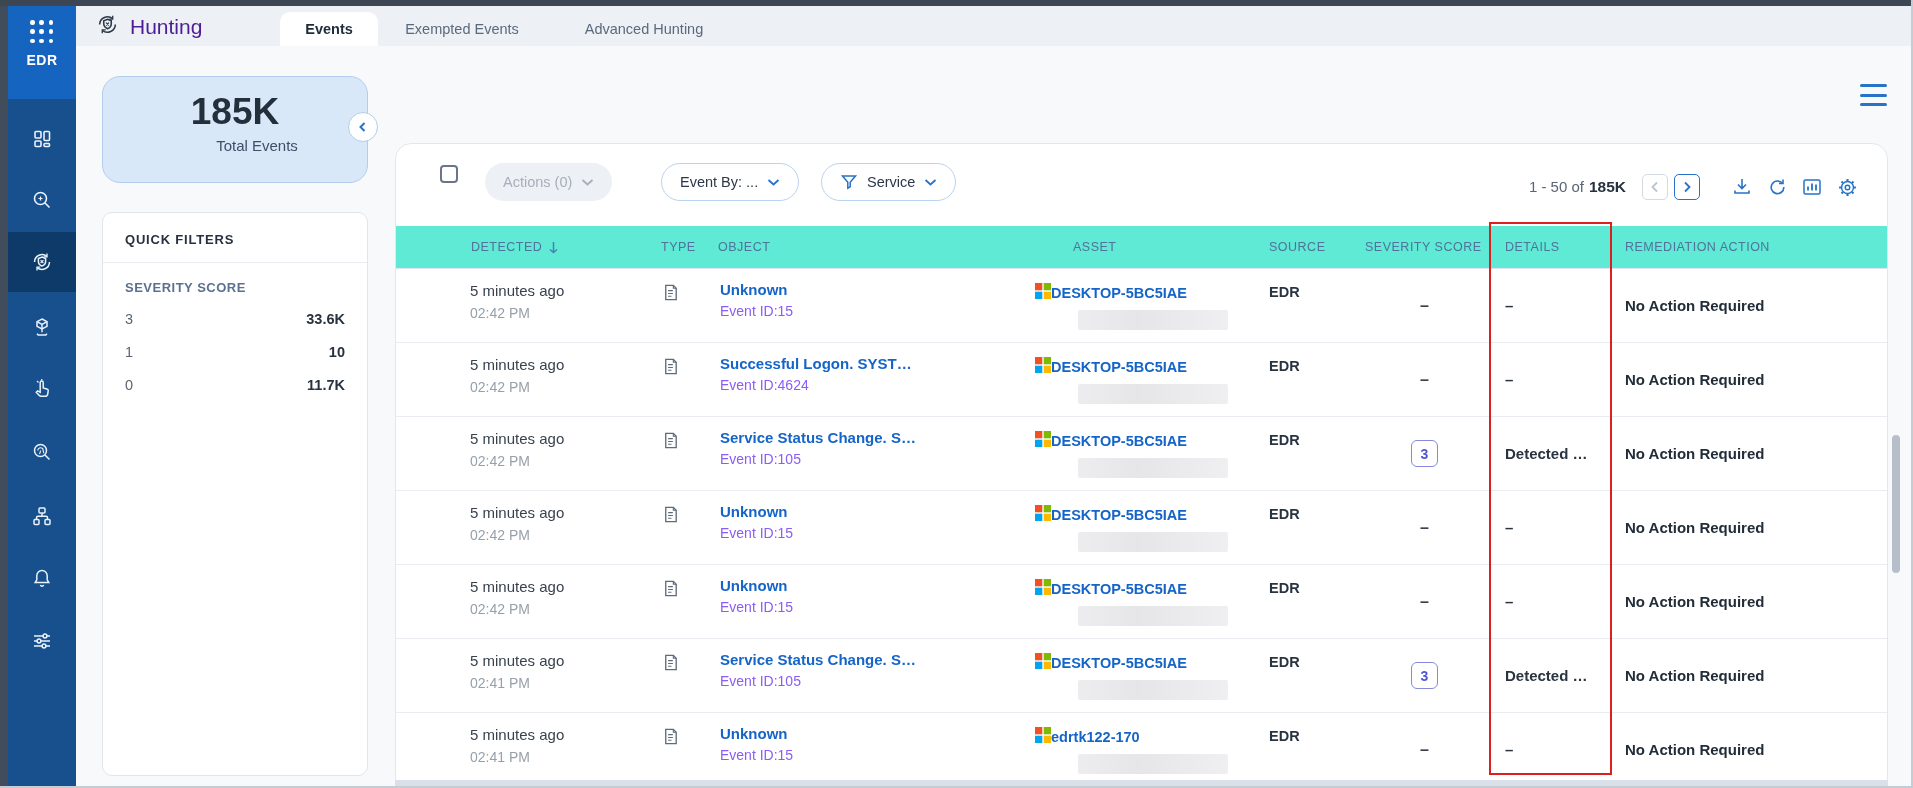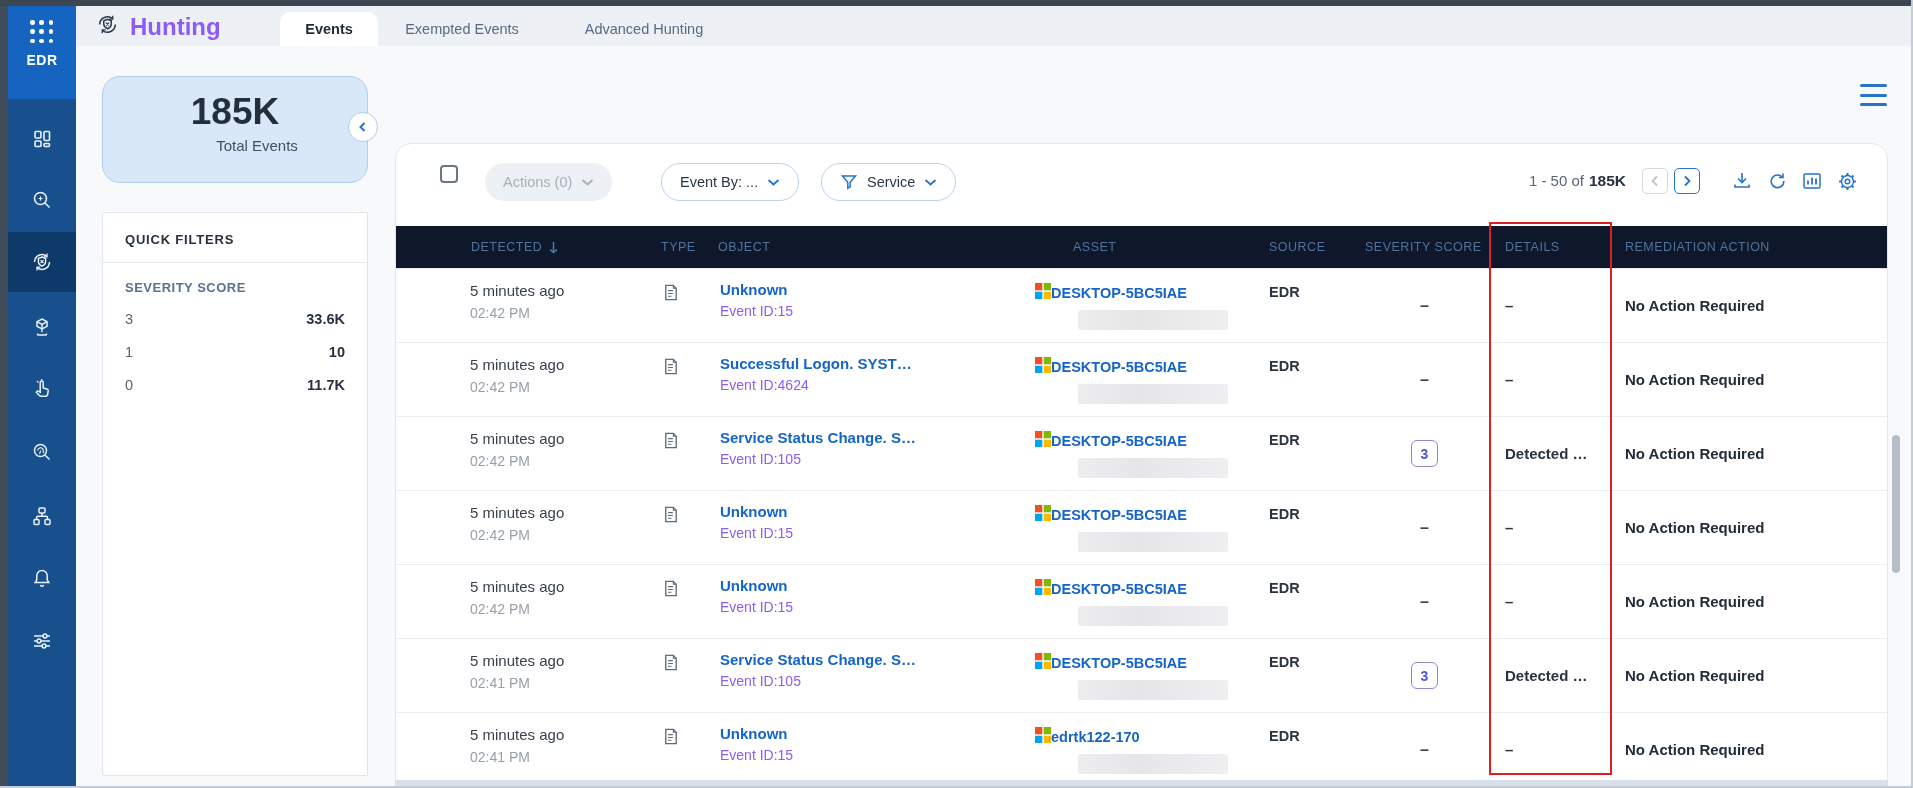--- a/index.html
+++ b/index.html
@@ -20,34 +20,34 @@
   .apps-icon{position:absolute;left:22px;top:20px;width:24px;height:24px;display:grid;grid-template-columns:repeat(3,1fr);gap:4px;cursor:pointer;}
   .apps-icon i{width:4.5px;height:4.5px;border-radius:50%;background:#fff;}
   .product-label{position:absolute;left:0;top:52px;width:68px;text-align:center;color:#fff;font-weight:bold;font-size:14px;letter-spacing:.5px;}
   .s-item{position:absolute;left:0;width:68px;height:48px;display:flex;align-items:center;justify-content:center;color:#eaf2fb;cursor:pointer;}
   .s-item.active{height:60px;background:#0d3a69;}
   .s-item svg{display:block;}
 
   
   .headerbar{position:absolute;left:76px;top:6px;width:1835px;height:40px;background:#edf1f6;z-index:5;}
   .title-wrap{position:absolute;left:95px;top:12px;display:flex;align-items:center;gap:10px;z-index:7;color:#222c38;}
-  .title-wrap h1{font-size:24px;font-weight:bold;color:#8b5cf6;}
+  .title-wrap h1{font-size:21px;font-weight:normal;color:#4c1d95;}
   .tab{position:absolute;top:12px;height:34px;display:flex;align-items:center;justify-content:center;font-size:14.5px;color:#5a6a7c;cursor:pointer;z-index:7;}
   .tab.active{left:280px;width:98px;background:#fff;border-radius:10px 10px 0 0;font-weight:bold;color:#1e2b3a;}
   .tab.t2{left:397px;width:130px;}
   .tab.t3{left:574px;width:140px;}
 
   
   .total-card{position:absolute;left:102px;top:76px;width:266px;height:107px;background:#d9e8f9;border:1px solid #b3cdec;border-radius:18px;text-align:center;z-index:4;}
   .total-value{margin-top:14px;font-size:37px;font-weight:bold;color:#242f3c;}
   .total-label{margin-top:4px;font-size:15px;color:#3e4f66;margin-left:44px;}
   .collapse-btn{position:absolute;left:348px;top:112px;width:30px;height:30px;border-radius:50%;background:#fff;border:1px solid #b3cdec;color:#2673c8;display:flex;align-items:center;justify-content:center;cursor:pointer;z-index:6;}
 
   
-  .filters-card{position:absolute;left:102px;top:212px;width:266px;height:564px;background:#fff;border:1px solid #e2e6ec;border-radius:2px;z-index:4;}
+  .filters-card{position:absolute;left:102px;top:212px;width:266px;height:564px;background:#fff;border:1px solid #e2e6ec;border-radius:10px;z-index:4;}
   .qf-title{padding:19px 22px 15px;font-size:13px;font-weight:bold;letter-spacing:.8px;color:#27313f;border-bottom:1px solid #e8ebf0;}
   .qf-sec{padding:17px 22px 8px;font-size:13px;font-weight:bold;letter-spacing:.5px;color:#5b7190;}
   .qf-row{display:flex;justify-content:space-between;padding:8px 22px 9px;font-size:14.5px;color:#5a6472;cursor:pointer;}
   .qf-val{font-weight:bold;color:#27313f;}
 
   
   .search-box{position:absolute;left:395px;top:75px;width:1457px;height:42px;background:#fff;border:1px solid #e3e7ed;border-radius:8px;display:flex;align-items:center;z-index:4;}
   .query{flex:1;padding-left:25px;font-family:"Liberation Mono","DejaVu Sans Mono",monospace;font-size:15px;color:#18273a;white-space:nowrap;overflow:hidden;}
   .icon-btn{display:flex;align-items:center;justify-content:center;cursor:pointer;color:#2673c8;}
   .clear-btn{margin-right:22px;}
@@ -58,30 +58,30 @@
   .hamburger{position:absolute;left:1860px;top:84px;width:27px;height:22px;display:flex;flex-direction:column;justify-content:space-between;cursor:pointer;z-index:4;}
   .hamburger i{height:3px;border-radius:2px;background:#2673c8;}
 
   
   .table-card{position:absolute;left:395px;top:143px;width:1493px;height:645px;background:#fff;border:1px solid #e3e7ed;border-radius:16px 16px 0 0;z-index:3;}
   .checkbox{position:absolute;left:44px;top:21px;width:18px;height:18px;border:2px solid #6a7586;border-radius:4px;cursor:pointer;background:#fff;}
   .pill{position:absolute;top:19px;height:38px;display:flex;align-items:center;gap:9px;padding:0 18px;border-radius:19px;font-size:14.5px;cursor:pointer;background:#fff;}
   .pill.disabled{left:89px;background:#edf0f4;color:#a6afbb;border:none;cursor:default;}
   .pill.groupby{left:265px;border:1.5px solid #b9d3f1;color:#2b3849;}
   .pill.filters{left:425px;border:1.5px solid #b9d3f1;color:#2b3849;}
-  .tools-right{position:absolute;right:28px;top:24px;display:flex;align-items:center;}
+  .tools-right{position:absolute;right:28px;top:30px;display:flex;align-items:center;}
   .range{font-size:15px;color:#5a6575;margin-right:16px;}
   .range b{color:#27313f;font-size:15.5px;margin-left:5px;}
   .page-btn{width:26px;height:26px;border-radius:5px;display:flex;align-items:center;justify-content:center;cursor:pointer;background:#fff;}
   .page-btn.prev{border:1px solid #d5dae1;color:#bcc4cd;margin-right:6px;cursor:default;}
   .page-btn.next{border:1.5px solid #2673c8;color:#2673c8;margin-right:18px;}
   .tool-ic{color:#2673c8;cursor:pointer;display:flex;align-items:center;margin-left:13px;}
 
   
-  .thead{position:absolute;left:0;top:82px;width:100%;height:43px;background:#0f172a;display:flex;align-items:center;border-bottom:1px solid #dfe6f0;}
+  .thead{position:absolute;left:0;top:82px;width:100%;height:43px;background:#5eead4;display:flex;align-items:center;border-bottom:1px solid #dfe6f0;}
   .cell{flex:none;}
   .c0{width:72px;} .c1{width:188px;} .c2{width:60px;} .c3{width:315px;} .c4{width:230px;}
   .c5{width:100px;} .c6{width:127px;} .c7{width:128px;} .c8{width:265px;flex:1;}
   .th{font-size:12.5px;letter-spacing:.5px;color:#4f739b;cursor:pointer;display:flex;align-items:center;gap:6px;}
   .th.c1{padding-left:3px;} .th.c2{padding-left:5px;} .th.c3{padding-left:2px;} .th.c4{padding-left:42px;}
   .th.c5{padding-left:8px;} .th.c6{padding-left:4px;} .th.c7{padding-left:17px;} .th.c8{padding-left:9px;}
   .rows{position:absolute;left:0;top:125px;width:100%;}
   .trow{display:flex;height:74px;border-bottom:1px solid #e9edf2;cursor:pointer;}
   .c-det{padding:13px 0 0 2px;}
   .ago{font-size:15px;color:#39424e;}

